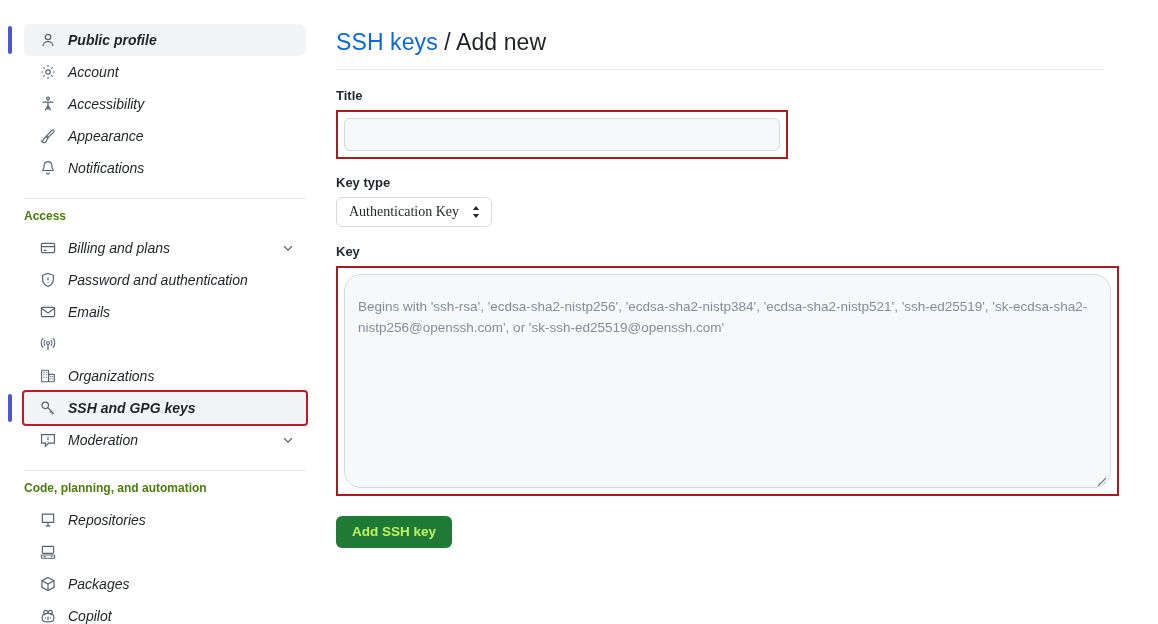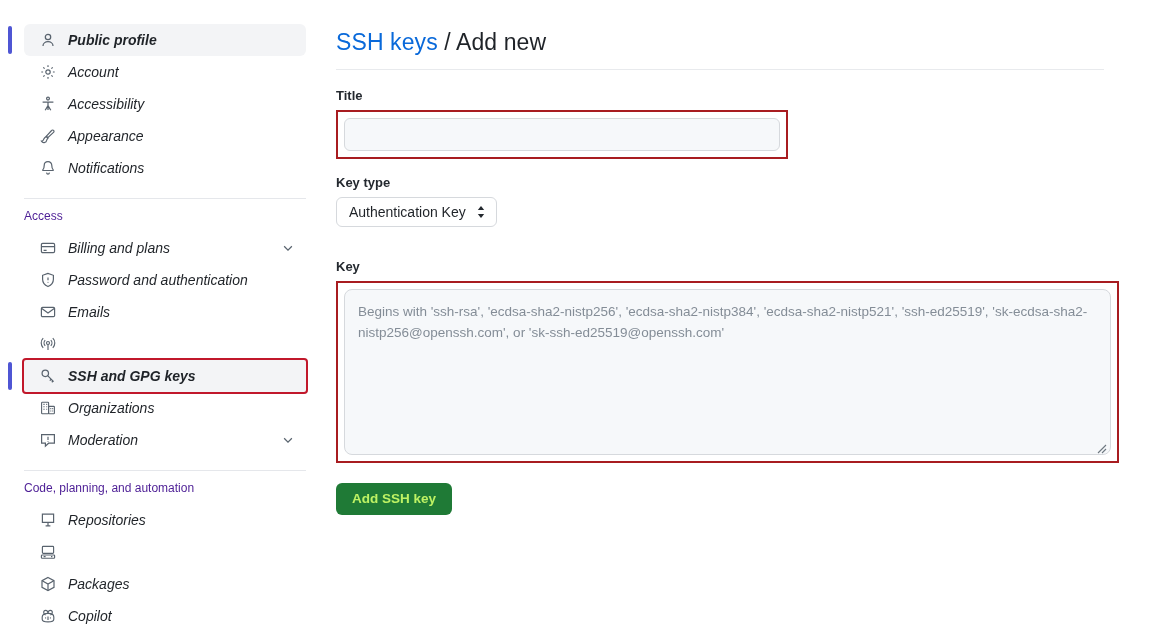--- a/index.html
+++ b/index.html
@@ -64,24 +64,24 @@
     outline-offset: 0px;
     border-radius: 2px;
   }
   .group-divider {
     height: 1px;
     background: #e5e7eb;
     margin: 14px 24px 10px 24px;
   }
   .group-title {
     font-size: 12px;
-    color: #4c1d95;
+    color: #4d7c0f;
     padding: 0 24px;
     margin-bottom: 9px;
-    font-weight: 400;
+    font-weight: 700;
   }
 
   
   .main {
     position: absolute;
     left: 336px; top: 26px;
     width: 776px;
   }
   .page-heading {
     font-size: 23px;
@@ -119,21 +119,21 @@
     border: 1px solid #d6d9dd;
     border-radius: 6px;
     background: #f6f8fa;
     padding: 5px 12px;
     font-size: 14px;
     font-family: "Liberation Sans", sans-serif;
     color: #1f2328;
     outline: none;
   }
 
-  .select-wrap { position: relative; display: inline-block; margin-bottom: 32px; }
+  .select-wrap { position: relative; display: inline-block; margin-bottom: 17px; font-family: Liberation Serif, serif; }
   .select-box {
     height: 30px;
     border: 1px solid #d6d9dd;
     border-radius: 6px;
     background: #ffffff;
     padding: 0 30px 0 12px;
     font-size: 14px;
     line-height: 28px;
     color: #1f2328;
     display: inline-block;
@@ -145,25 +145,25 @@
     right: 11px; top: 50%;
     transform: translateY(-50%);
     width: 10px; height: 16px;
     pointer-events: none;
     color: #24292f;
   }
 
   .textarea-box {
     position: relative;
     width: 100%;
-    height: 166px;
+    height: 214px;
     border: 1px solid #d6d9dd;
-    border-radius: 8px;
+    border-radius: 17px;
     background: #f6f8fa;
-    padding: 11px 13px;
+    padding: 21px 13px;
     font-size: 13.5px;
     line-height: 21px;
     color: #848d97;
     overflow: hidden;
     font-family: "Liberation Sans", sans-serif;
   }
   .resize-grip {
     position: absolute;
     right: 3px; bottom: 3px;
     width: 12px; height: 12px;
@@ -278,38 +278,38 @@
         <div class="nav-item">
           <span class="ico">
             <svg width="16" height="16" viewBox="0 0 16 16" fill="none" stroke="currentColor" stroke-width="1.15">
               <circle cx="8" cy="7" r="1.5"></circle>
               <path d="M8 8.6V14"></path>
               <path d="M5.2 4.2a4 4 0 0 0 0 5.6M10.8 4.2a4 4 0 0 1 0 5.6"></path>
               <path d="M3.2 2.2a6.8 6.8 0 0 0 0 9.6M12.8 2.2a6.8 6.8 0 0 1 0 9.6"></path>
             </svg>
           </span>
         </div>
-        <div class="nav-item selected annotated">
-          <span class="ico">
-            <svg width="16" height="16" viewBox="0 0 16 16" fill="none" stroke="currentColor" stroke-width="1.25">
-              <circle cx="5.3" cy="5.3" r="3.2"></circle>
-              <path d="m7.6 7.6 6 6M11.2 11.2l-1.4 1.4M13 13l-1.2 1.2"></path>
-            </svg>
-          </span>
-          <span class="lbl">SSH and GPG keys</span>
-        </div>
         <div class="nav-item">
           <span class="ico">
             <svg width="16" height="16" viewBox="0 0 16 16" fill="none" stroke="currentColor" stroke-width="1.1">
               <rect x="1.6" y="2.2" width="7" height="11.6" rx="0.7"></rect>
               <rect x="8.6" y="6.4" width="5.8" height="7.4" rx="0.7"></rect>
               <path d="M3.4 4.4h1.2M6.2 4.4h1M3.4 6.8h1.2M6.2 6.8h1M3.4 9.2h1.2M6.2 9.2h1M10.3 8.6h1M12.2 8.6h1M10.3 11h1M12.2 11h1"></path>
             </svg>
           </span>
           <span class="lbl">Organizations</span>
+        </div>
+        <div class="nav-item selected annotated">
+          <span class="ico">
+            <svg width="16" height="16" viewBox="0 0 16 16" fill="none" stroke="currentColor" stroke-width="1.25">
+              <circle cx="5.3" cy="5.3" r="3.2"></circle>
+              <path d="m7.6 7.6 6 6M11.2 11.2l-1.4 1.4M13 13l-1.2 1.2"></path>
+            </svg>
+          </span>
+          <span class="lbl">SSH and GPG keys</span>
         </div>
         <div class="nav-item">
           <span class="ico">
             <svg width="16" height="16" viewBox="0 0 16 16" fill="none" stroke="currentColor" stroke-width="1.2">
               <path d="M1.6 2.6h12.8v8.6H8.6L5.4 14.2v-3H1.6z"></path>
               <path d="M8 4.8v3.1"></path>
               <circle cx="8" cy="9.6" r=".5" fill="currentColor" stroke="none"></circle>
             </svg>
           </span>
           <span class="lbl">Moderation</span>

